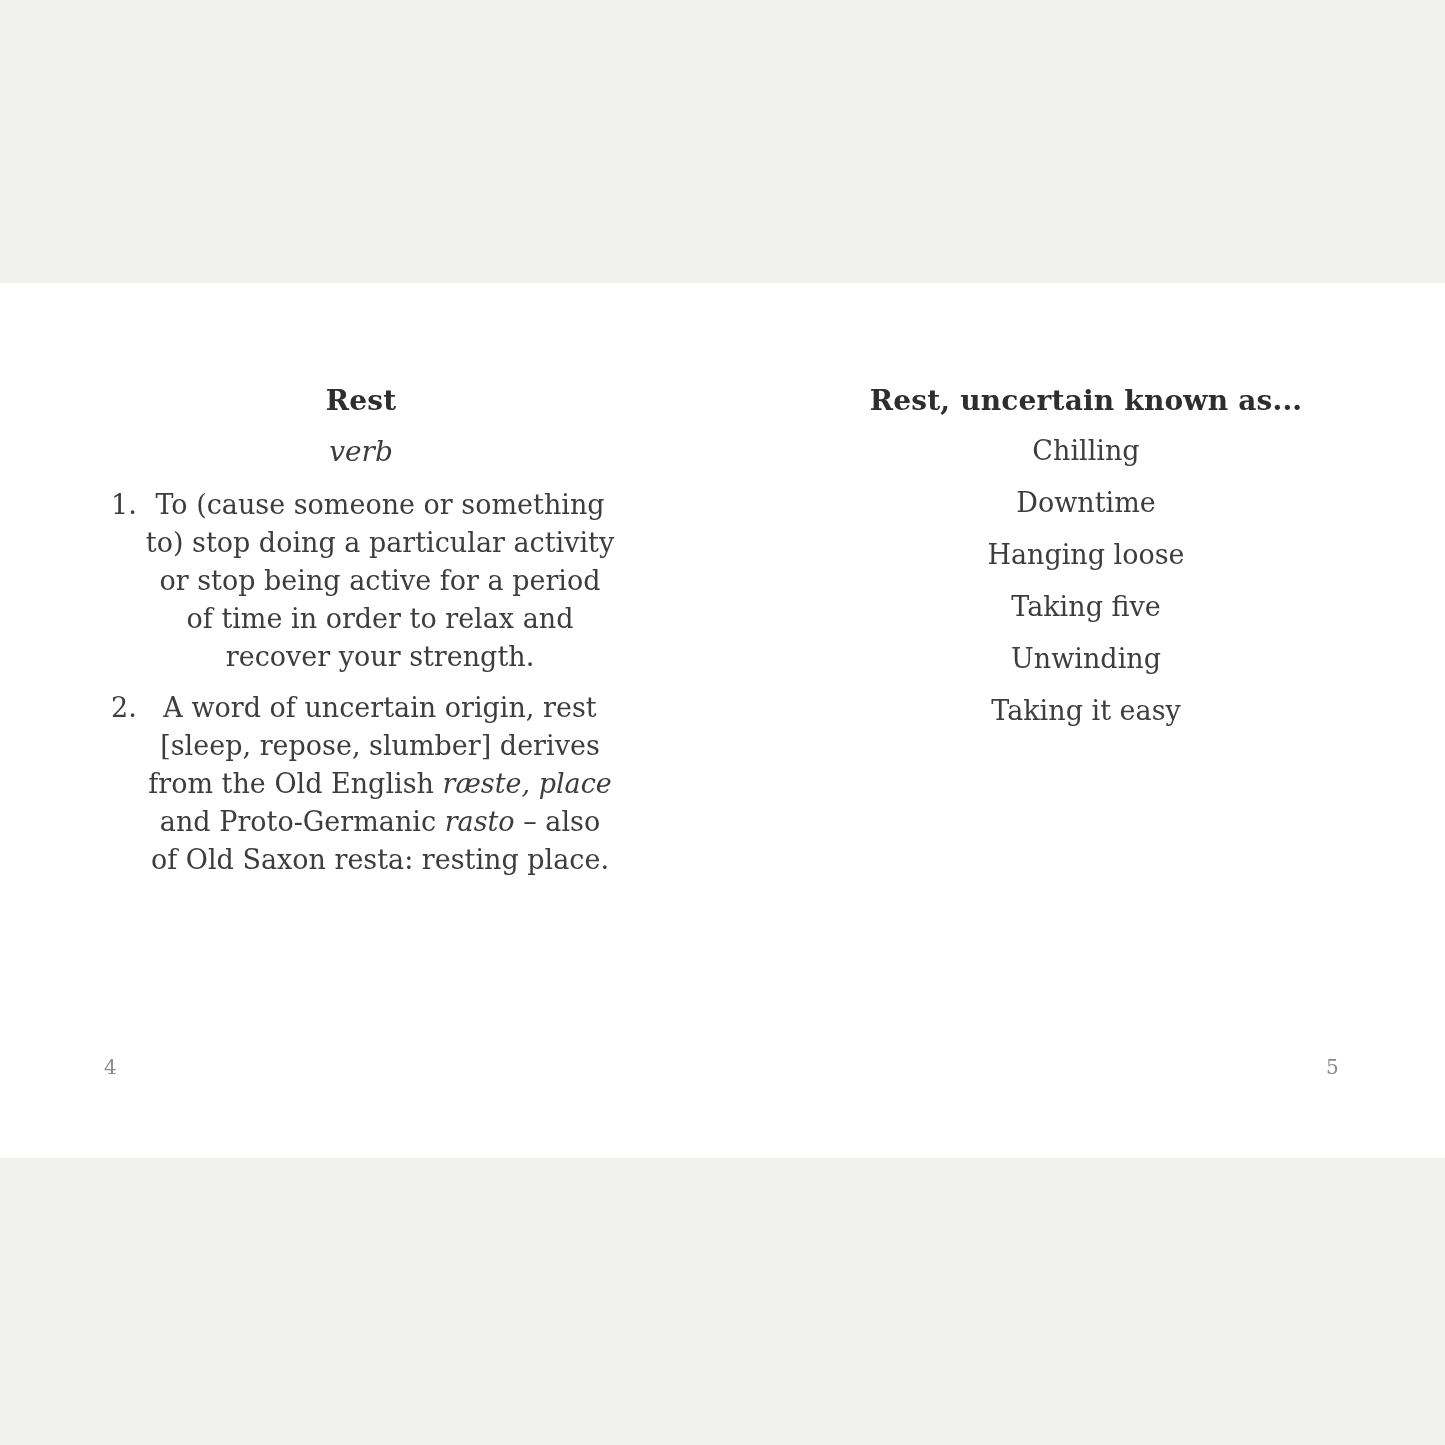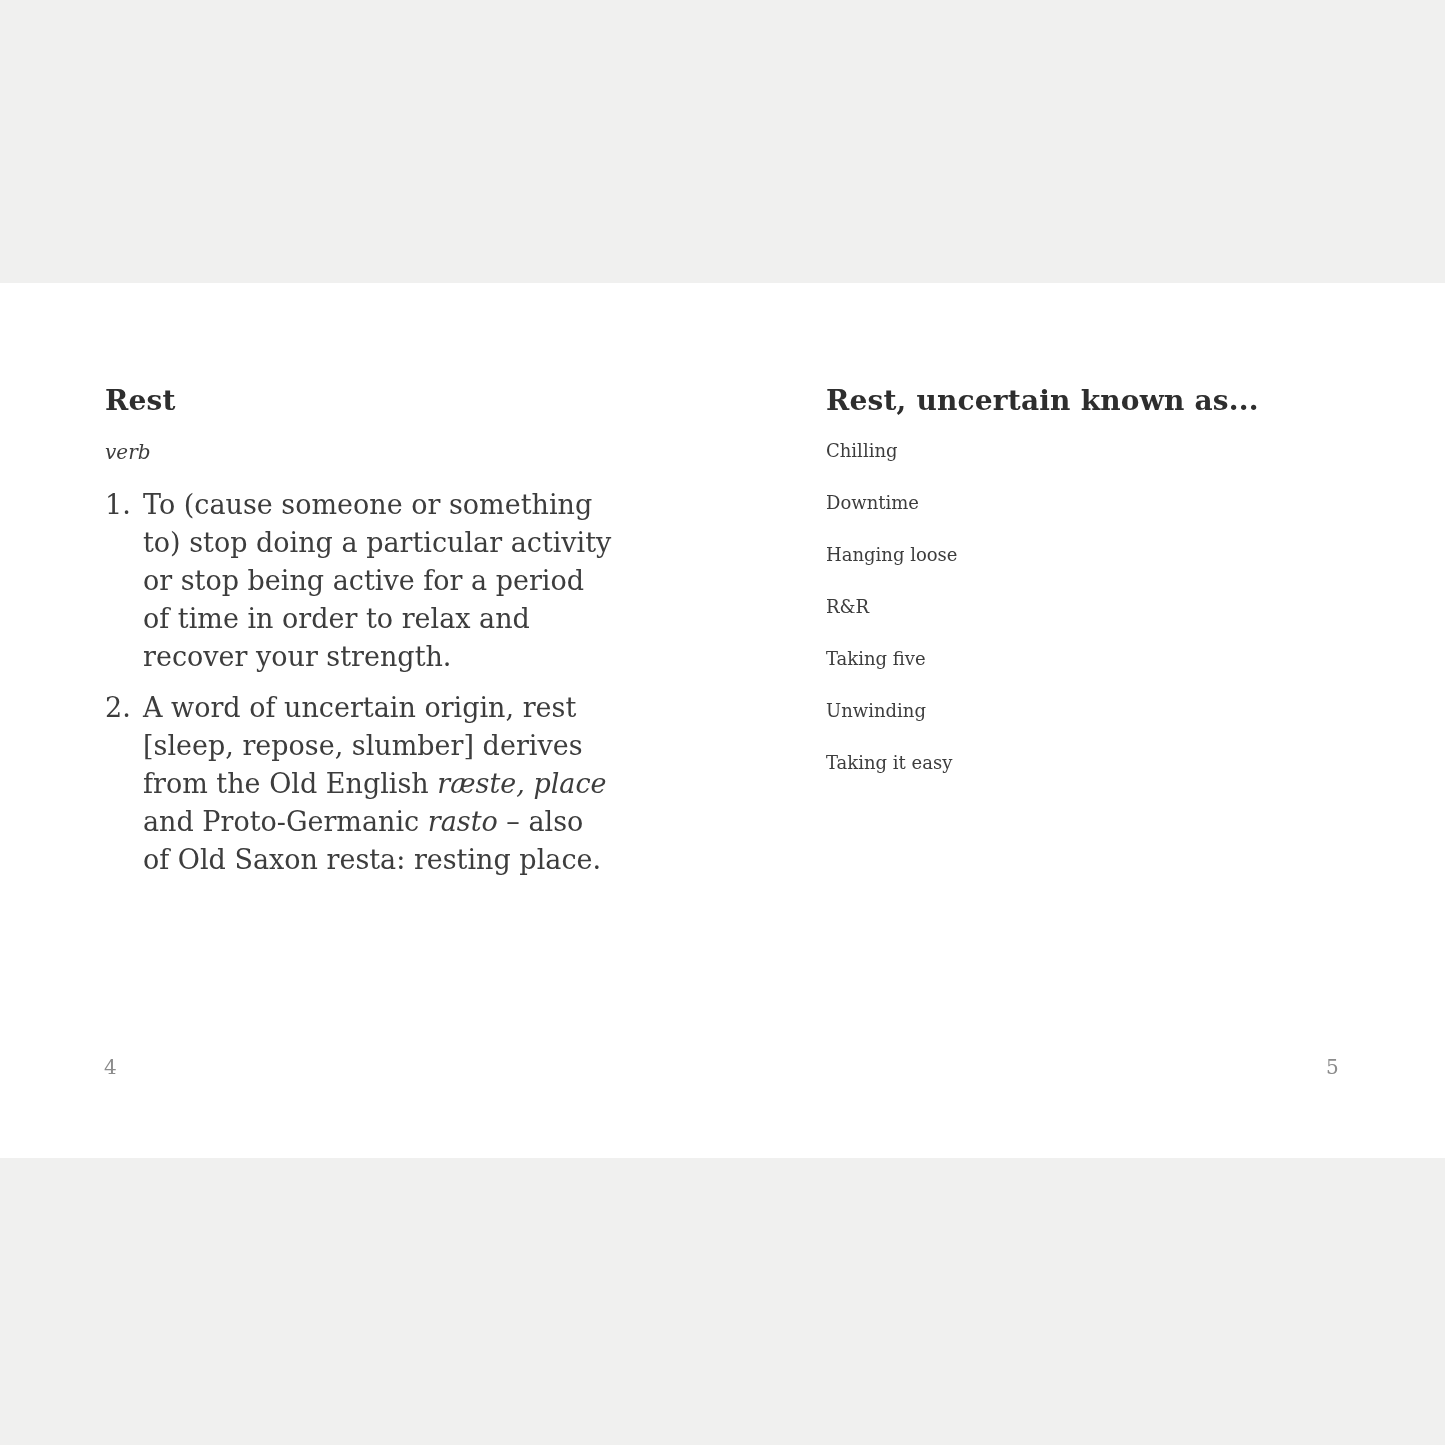--- a/index.html
+++ b/index.html
@@ -2,21 +2,21 @@
 <html style="--band: #f0f0ef; --ink: #3d3d3d; --ink-strong: #2e2e2e; --muted: #8c8c8c; --paper: #ffffff;"><head>
 <meta charset="utf-8">
 <style>
   :root {
     --band: #f0f0ef;
     --ink: #3d3d3d;
     --ink-strong: #2e2e2e;
     --muted: #8c8c8c;
     --paper: #ffffff;
   }
-  * { box-sizing: border-box; }
+  * { box-sizing: border-box; text-align: center; }
   html, body { margin: 0; padding: 0; }
   body {
     width: 1445px;
     height: 1445px;
     position: relative;
     background: var(--paper);
     font-family: "DejaVu Serif", serif;
     color: var(--ink);
     overflow: hidden;
   }
@@ -53,21 +53,21 @@
     color: var(--ink-strong);
     letter-spacing: 0.2px;
   }
   .lp-def {
     margin: 13px 0 0 0;
     font-size: 27px;
     line-height: 38px;
   }
   .lp-verb {
     margin: 13px 0 0 0;
-    font-size: 20px;
+    font-size: 28px;
     line-height: 38px;
     font-style: italic;
   }
   .deflist {
     margin: 15px 0 0 0;
     padding: 0;
     list-style: none;
   }
   .defitem {
     display: flex;
@@ -88,21 +88,21 @@
     left: 826px;
     top: 99px;
     width: 520px;
   }
   .synlist {
     margin: 12px 0 0 0;
     padding: 0;
     list-style: none;
   }
   .synlist li {
-    font-size: 18px;
+    font-size: 27px;
     line-height: 38px;
   }
   .synlist li + li { margin-top: 14px; }
 
   .pagenum {
     position: absolute;
     font-size: 20px;
     line-height: 28px;
     color: var(--muted);
   }
@@ -131,21 +131,20 @@
       </li>
     </ol>
   </div>
 
   <div class="rp">
     <h1 class="page-title">Rest, uncertain known as...</h1>
     <ul class="synlist">
       <li>Chilling</li>
       <li>Downtime</li>
       <li>Hanging loose</li>
-      <li>R&amp;R</li>
       <li>Taking five</li>
       <li>Unwinding</li>
       <li>Taking it easy</li>
     </ul>
   </div>
 
   <div class="pagenum left">4</div>
   <div class="pagenum right">5</div>
 </div>
 

